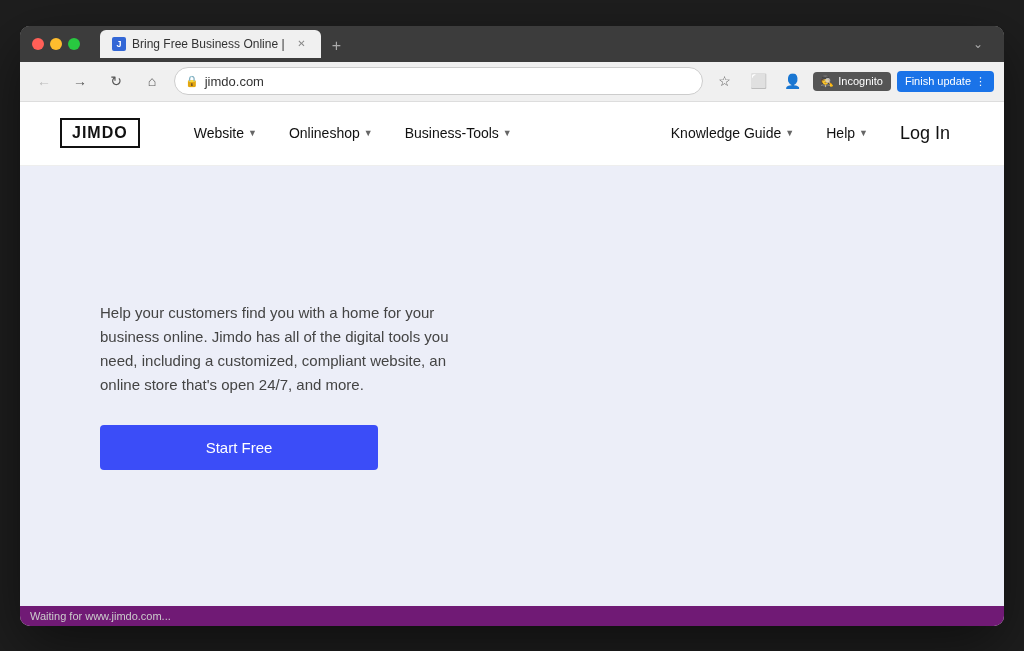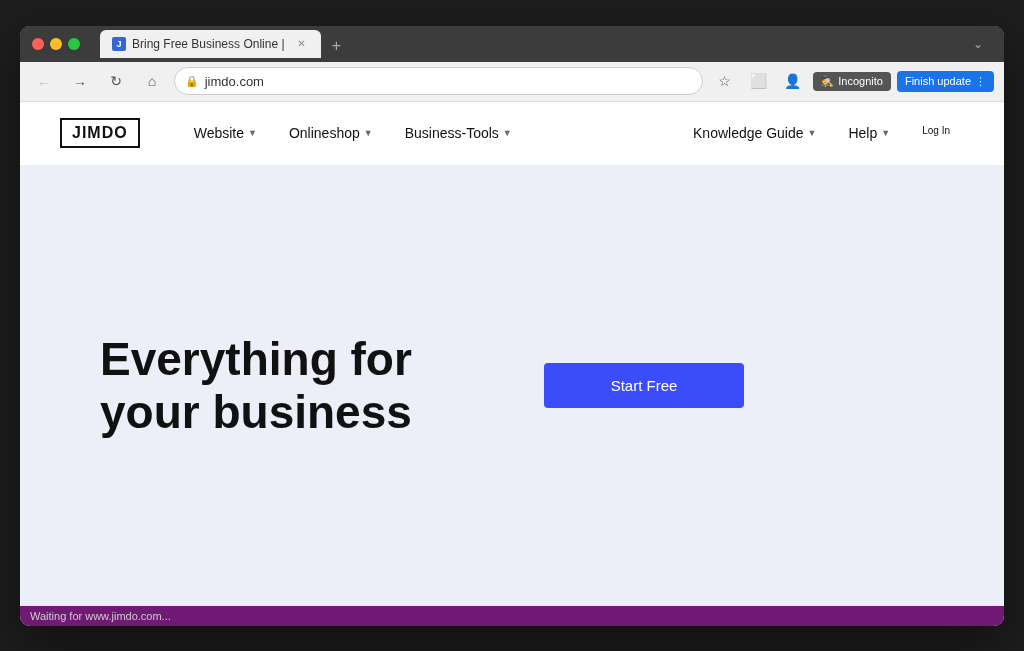--- a/index.html
+++ b/index.html
@@ -243,21 +243,21 @@
     }
 
     .nav-right {
       margin-left: auto;
       display: flex;
       gap: 4px;
     }
 
     .login-btn {
       padding: 8px 14px;
-      font-size: 10px;
+      font-size: 18px;
       color: #111;
       cursor: pointer;
     }
 
     
     .hero-section {
       background: #eceef8;
       min-height: 440px;
       display: flex;
       align-items: center;
@@ -290,21 +290,21 @@
 
     .start-free-btn {
       background: #3b4df8;
       color: #fff;
       font-size: 15px;
       padding: 14px 38px;
       border-radius: 4px;
       cursor: pointer;
       display: inline-block;
       font-weight: 500;
-      width: 200px;
+      width: 278px;
       text-align: center;
     }
 
     
     .status-bar {
       background: #701a75;
       color: #ccc;
       font-size: 11px;
       padding: 4px 10px;
       min-height: 20px;
@@ -393,26 +393,22 @@
         </div>
         <div class="nav-link">
           <span>Help</span>
           <span class="nav-chevron dropdown-arrow">▼</span>
         </div>
         <div class="login-btn">Log In</div>
       </div>
     </nav>
 
     <section class="hero-section">
-      <div class="hero-left">
-        <h1 class="hero-title">
-          Everything for<br>your business
-        </h1>
-      </div>
       <div class="hero-right">
+        <p class="hero-description">Help your customers find you with a home for your business online. Jimdo has all of the digital tools you need, including a customized, compliant website, an online store that's open 24/7, and more.</p>
         <div class="start-free-btn">Start Free</div>
       </div>
     </section>
   </div>
 
   <div class="status-bar">
     <span>Waiting for www.jimdo.com...</span>
   </div>
 </div>
 

